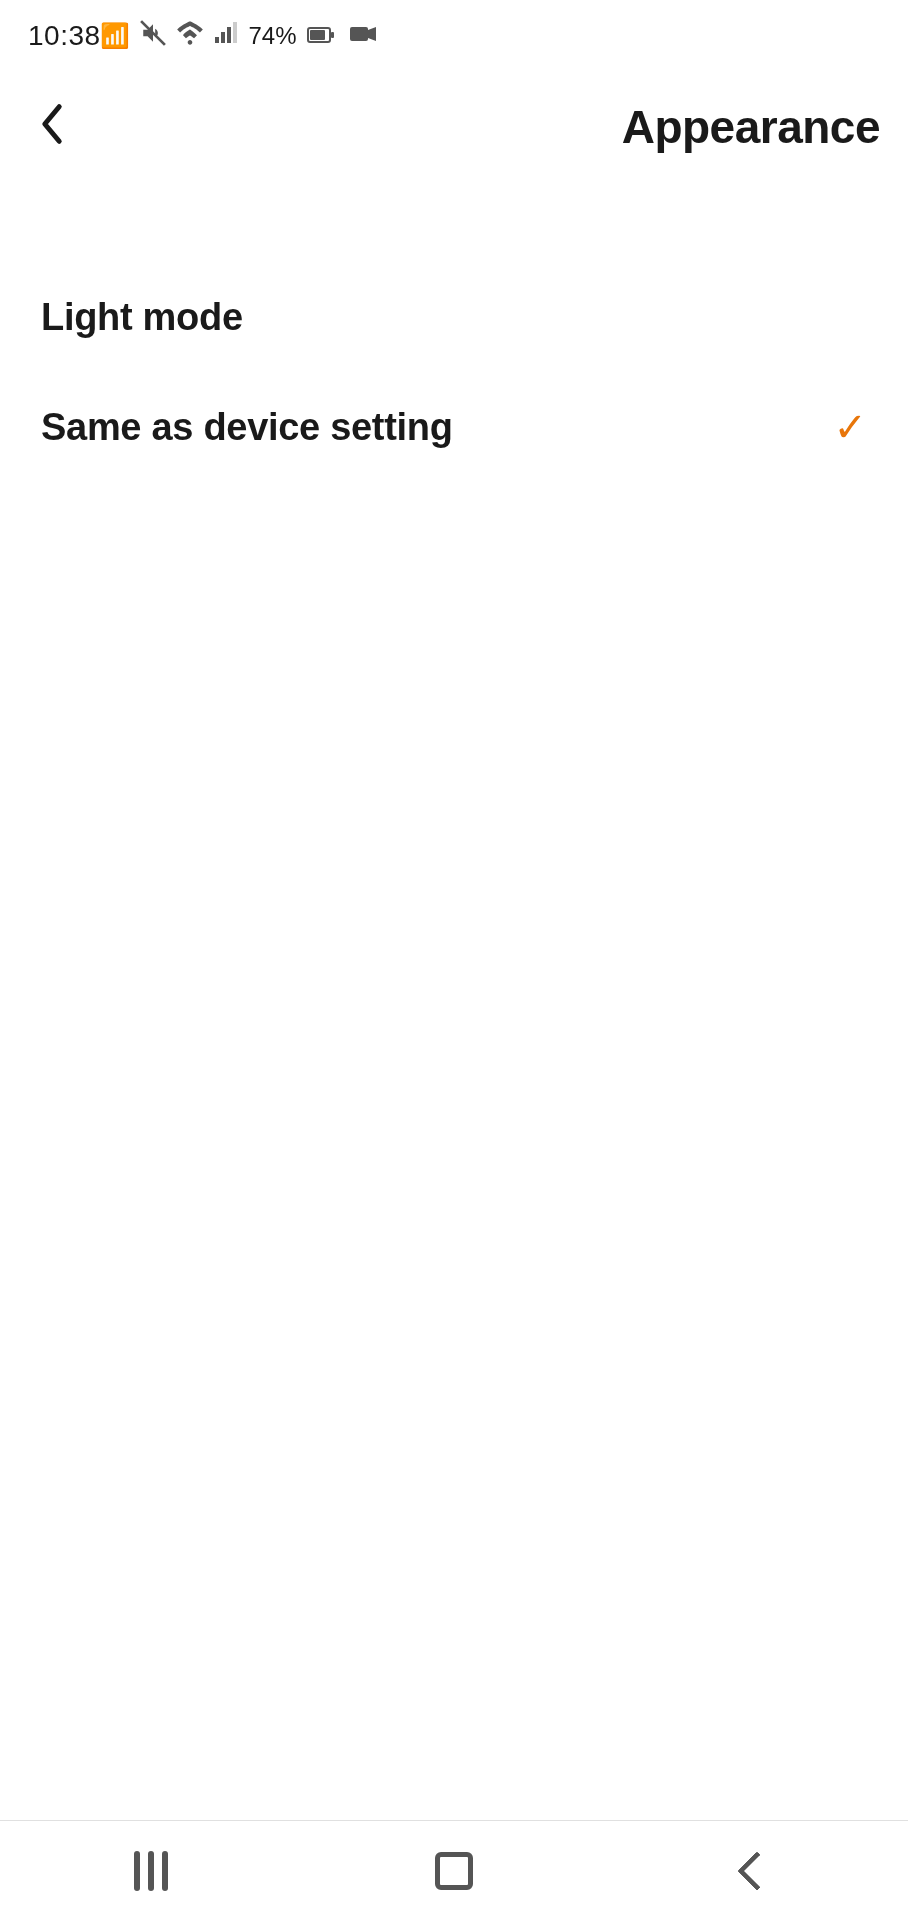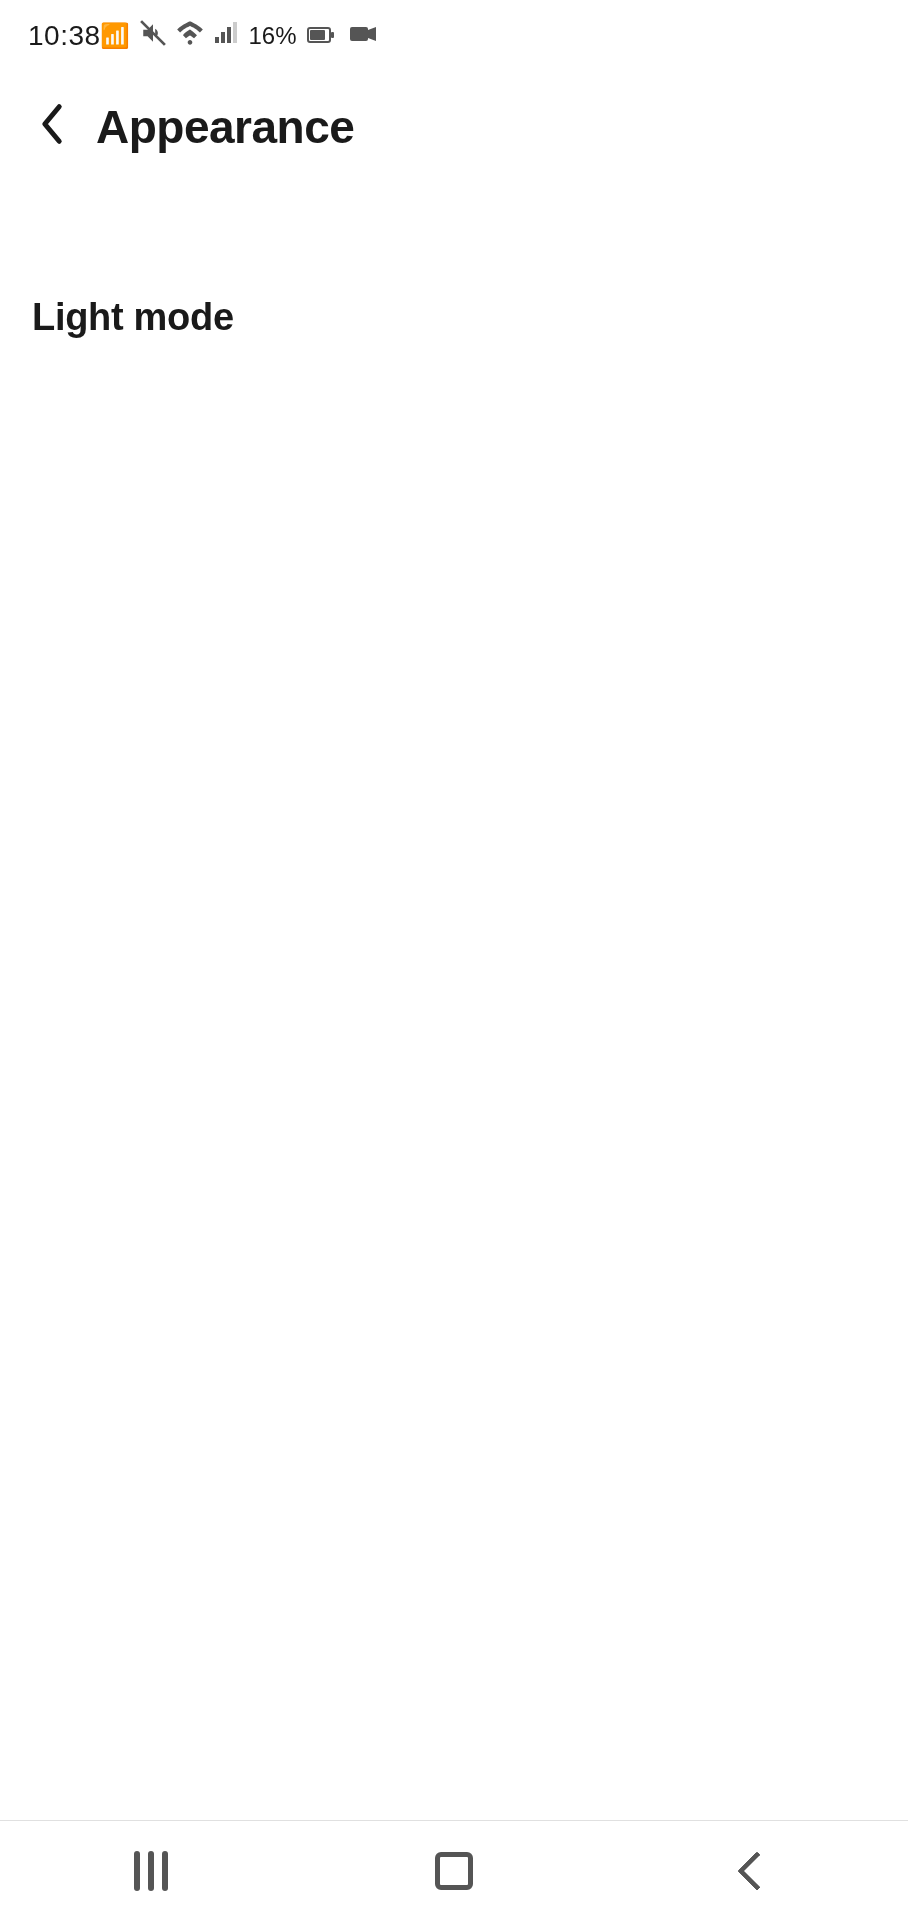--- a/index.html
+++ b/index.html
@@ -47,20 +47,21 @@
 
     
     .header {
       width: 100%;
       height: 110px;
       background: #ffffff;
       display: flex;
       align-items: center;
       padding: 0 28px;
       gap: 20px;
+      justify-content: space-between;
     }
 
     .back-btn {
       font-size: 40px;
       color: #1a1a1a;
       cursor: pointer;
       line-height: 1;
       padding: 8px;
     }
 
@@ -76,21 +77,21 @@
       height: 80px;
     }
 
     
     .option-item {
       width: 100%;
       height: 110px;
       display: flex;
       align-items: center;
       justify-content: space-between;
-      padding: 0 32px;
+      padding: 0 41px;
       cursor: pointer;
       background: #ffffff;
     }
 
     .option-item.highlighted {
       background: #e8e8e8;
     }
 
     .option-label {
       font-size: 38px;
@@ -186,21 +187,21 @@
 
     <span>
       <svg width="24" height="24" viewBox="0 0 24 24" fill="#555">
         <rect x="1" y="16" width="4" height="6"></rect>
         <rect x="7" y="11" width="4" height="11"></rect>
         <rect x="13" y="6" width="4" height="16"></rect>
         <rect x="19" y="1" width="4" height="21" fill="#ccc"></rect>
       </svg>
     </span>
 
-    <span class="battery-text">16%</span>
+    <span class="battery-text">74%</span>
 
     <span>
       <svg width="28" height="18" viewBox="0 0 28 18" fill="none">
         <rect x="1" y="2" width="22" height="14" rx="2" stroke="#555" stroke-width="2"></rect>
         <rect x="3" y="4" width="15" height="10" rx="1" fill="#555"></rect>
         <rect x="24" y="6" width="3" height="6" rx="1" fill="#555"></rect>
       </svg>
     </span>
 
     <span style="margin-left:4px;">
@@ -223,20 +224,24 @@
 
 <div class="spacer"></div>
 
 <div>
 
   <div class="option-item">
     <span class="option-label">Light mode</span>
   </div>
 
 
+  <div class="option-item">
+    <span class="option-label">Same as device setting</span>
+    <span class="check-icon">✓</span>
+  </div>
 
 </div>
 
 <div class="nav-bar">
 
   <div class="nav-btn">
     <div class="icon-menu">
       <span></span>
       <span></span>
       <span></span>

